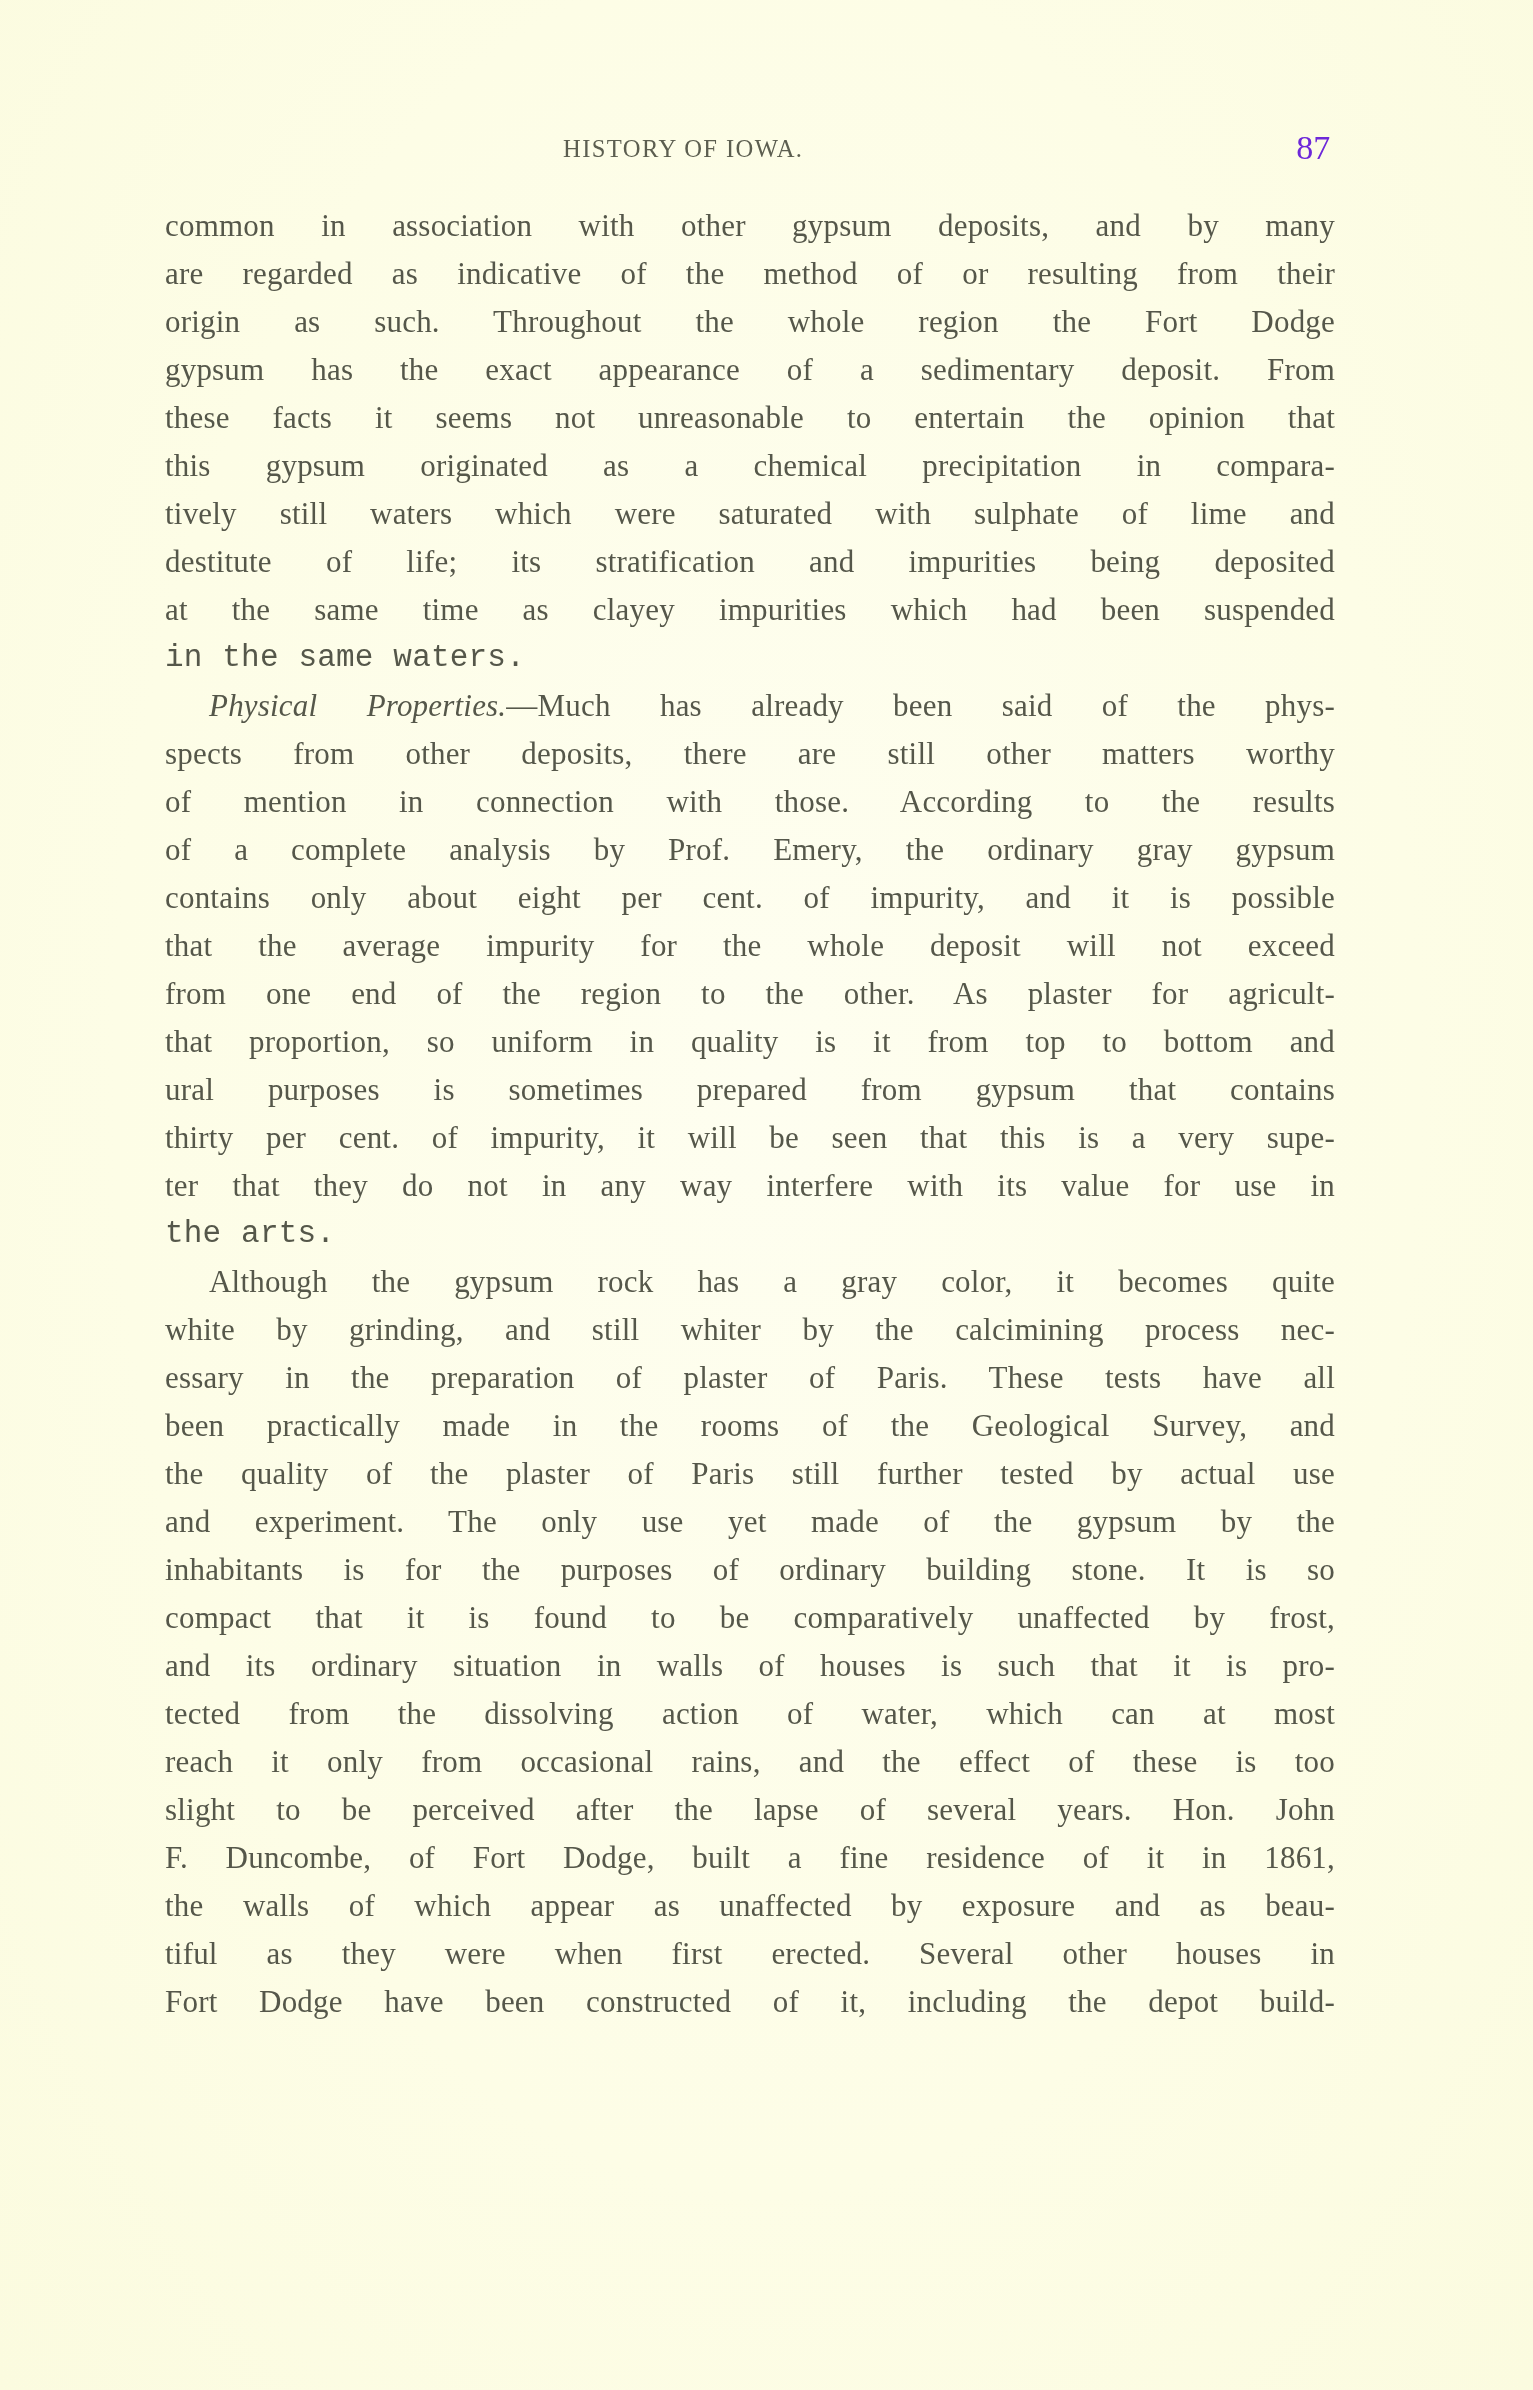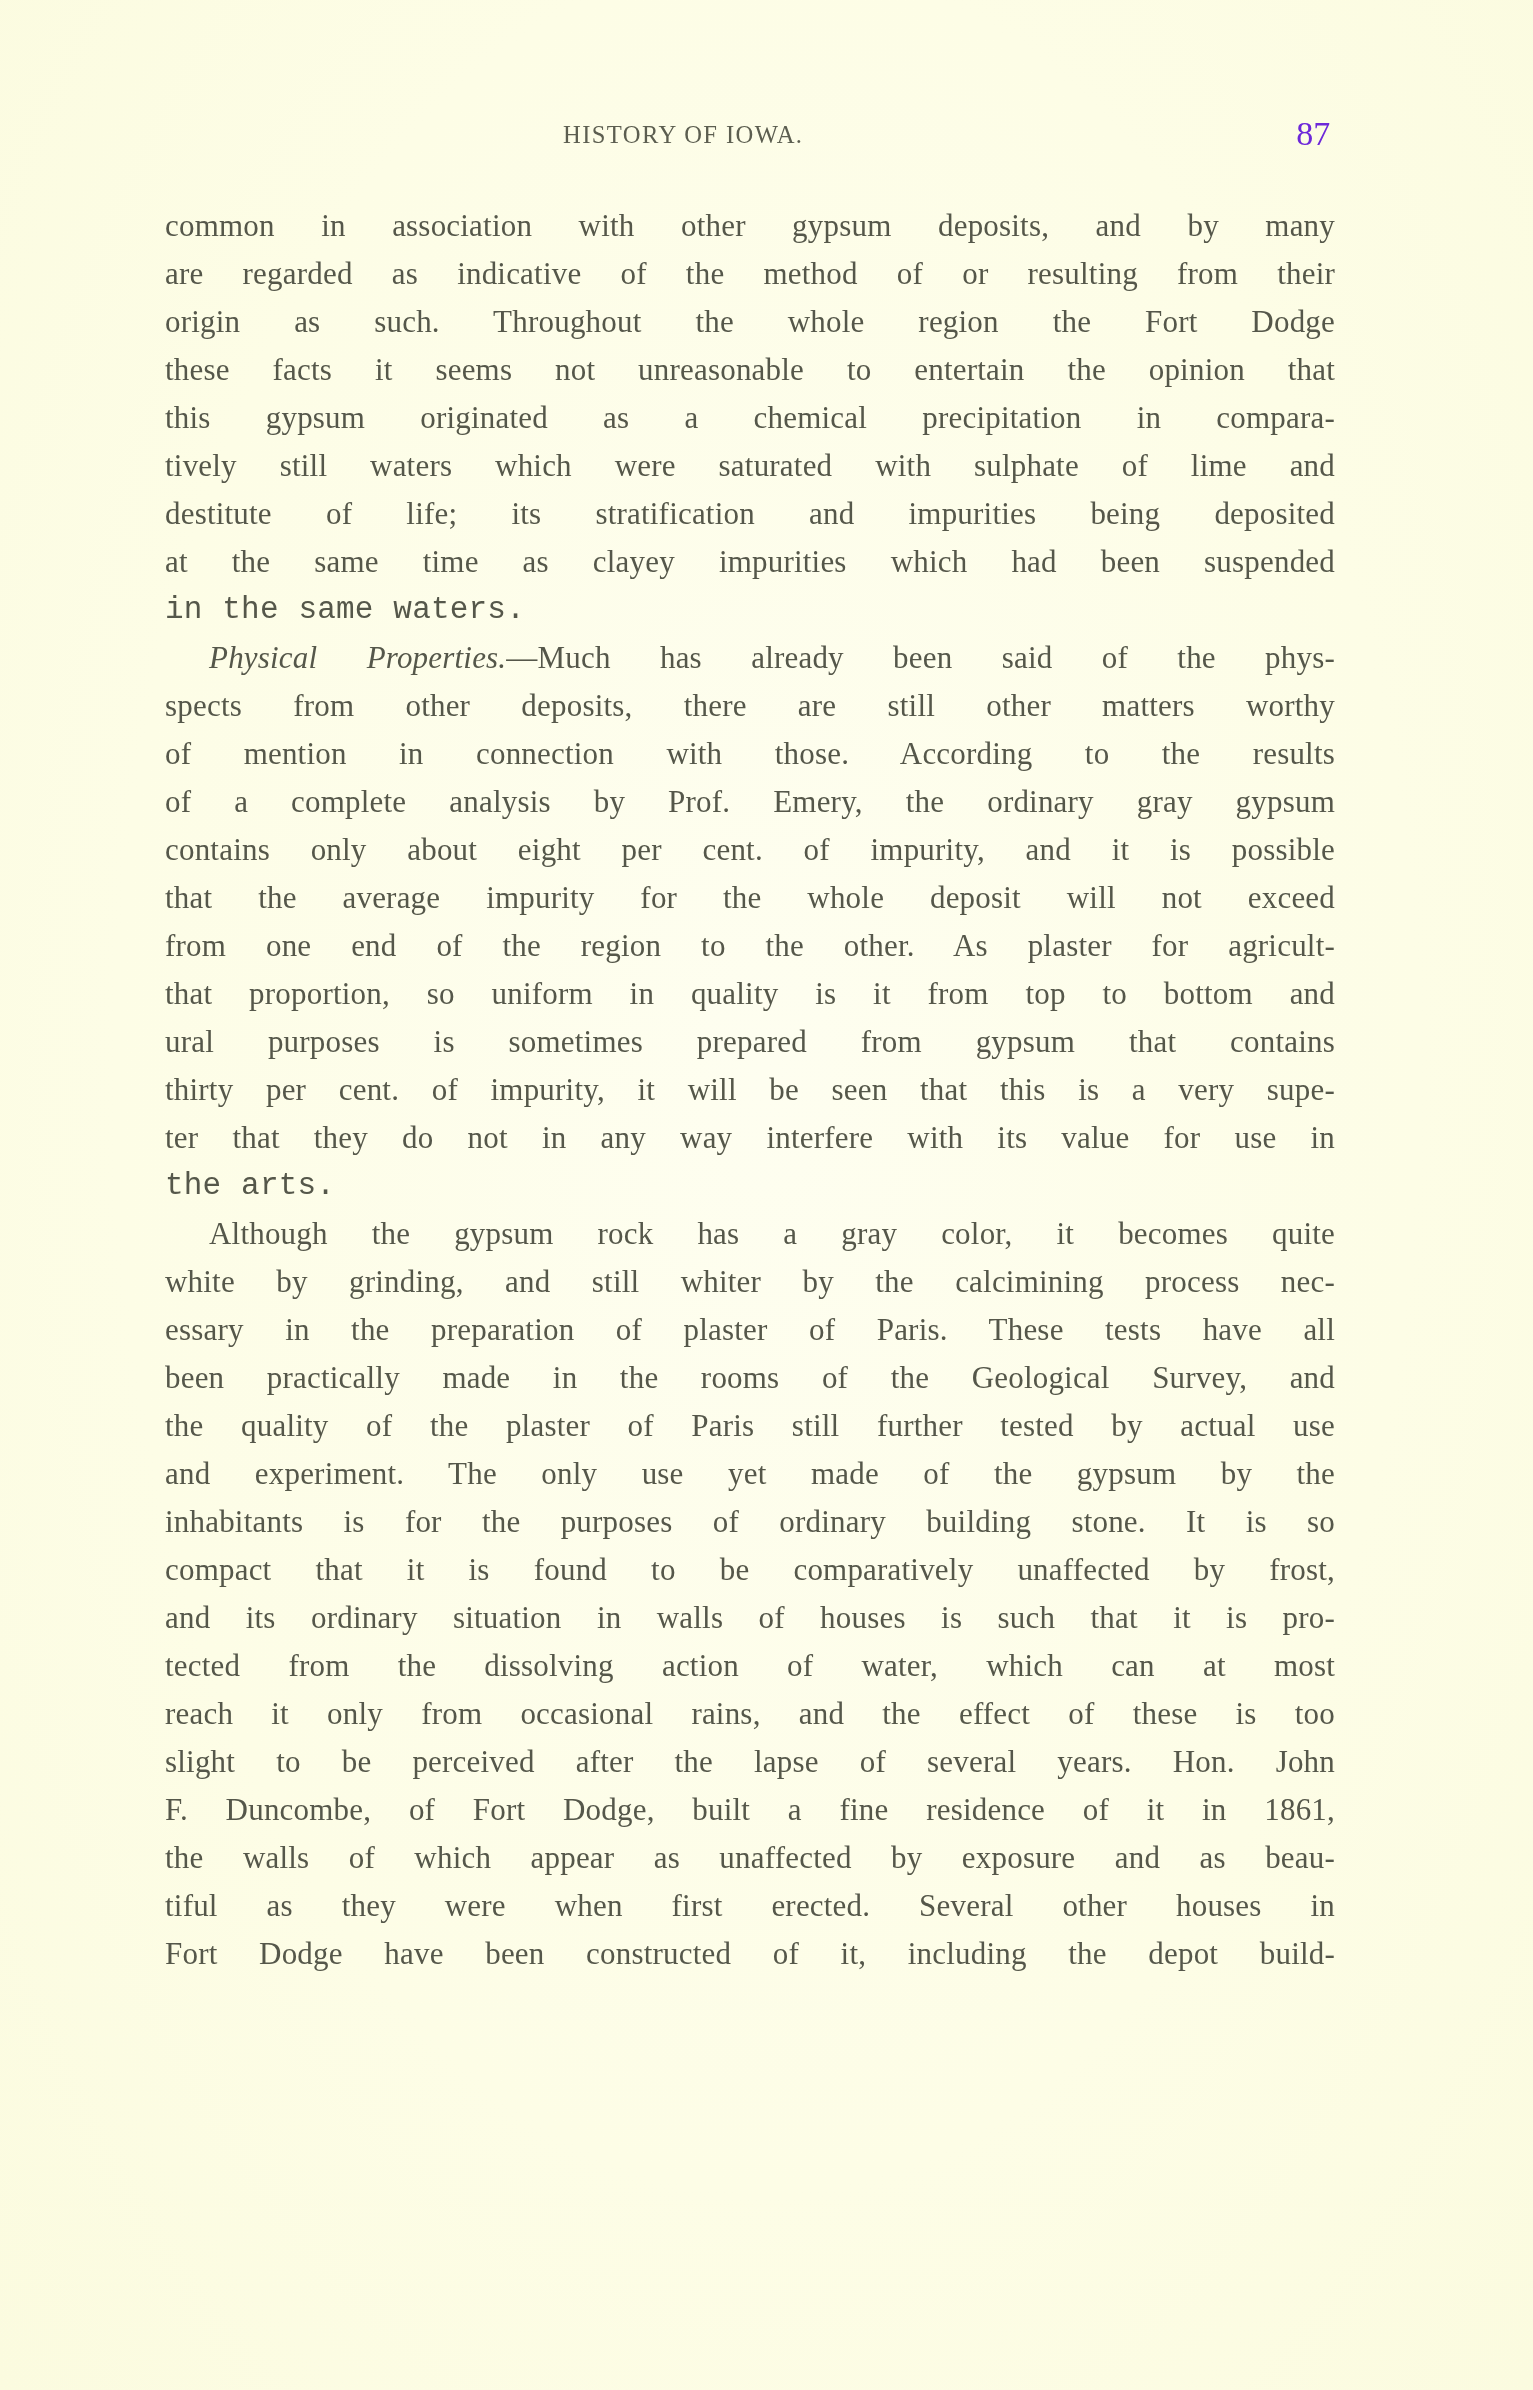--- a/index.html
+++ b/index.html
@@ -11,21 +11,21 @@
     height: 2390px;
     background: #fdfde7;
     background-image: radial-gradient(ellipse at 50% 45%, #fefef0 0%, #fdfde6 60%, #fbfbdf 100%);
     position: relative;
     overflow: hidden;
     font-family: "Liberation Serif", "DejaVu Serif", serif;
     color: #55574a;
   }
   .page-header {
     position: absolute;
-    top: 119px;
+    top: 133px;
     left: 166px;
     width: 1169px;
     height: 32px;
     text-decoration: underline;
   }
   .running-title {
     position: absolute;
     left: 397px;
     top: 0;
     font-size: 24.6px;
@@ -76,20 +76,21 @@
   <span class="running-title">HISTORY OF IOWA.</span>
   <span class="page-number">87</span>
 </div>
 
 <div class="body-text">
 
   <div>
     <span class="line">common in association with other gypsum deposits, and by many</span>
     <span class="line">are regarded as indicative of the method of or resulting from their</span>
     <span class="line">origin as such.  Throughout the whole region the Fort Dodge</span>
+    <span class="line">gypsum has the exact appearance of a sedimentary deposit.  From</span>
     <span class="line">these facts it seems not unreasonable to entertain the opinion that</span>
     <span class="line">this gypsum originated as a chemical precipitation in compara-</span>
     <span class="line">tively still waters which were saturated with sulphate of lime and</span>
     <span class="line">destitute of life; its stratification and impurities being deposited</span>
     <span class="line">at the same time as clayey impurities which had been suspended</span>
     <span class="line last">in the same waters.</span>
   </div>
 
   <div>
     <span class="line indent"><span class="italic">Physical Properties.</span><span>—Much has already been said of the phys-</span></span>

